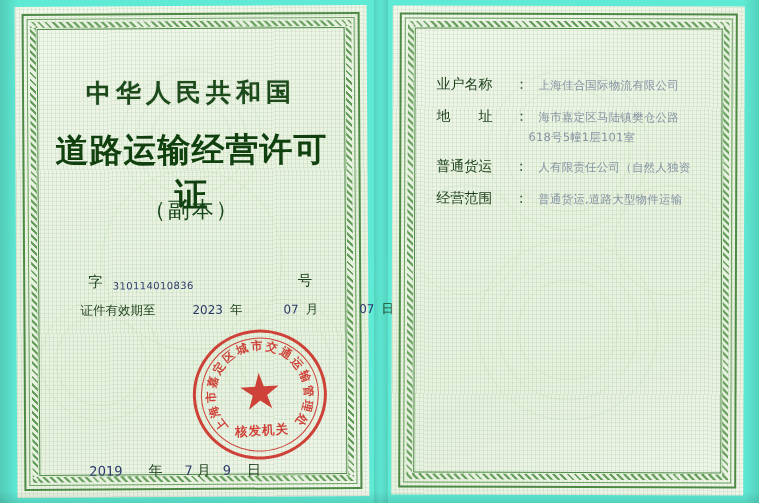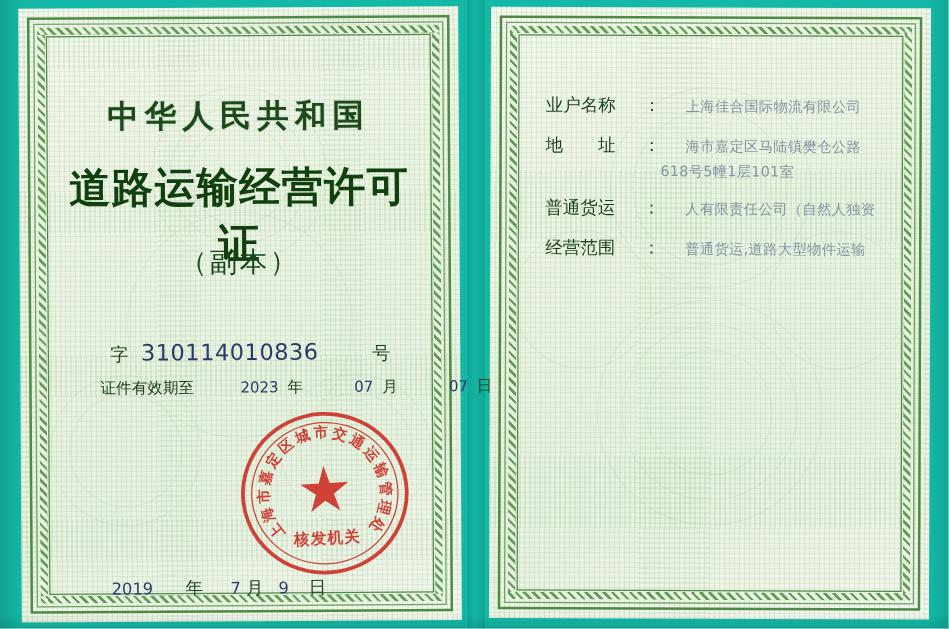--- a/index.html
+++ b/index.html
@@ -10,21 +10,21 @@
   body {
     width: 759px;
     height: 503px;
     font-family: "DejaVu Sans", "Liberation Sans", sans-serif;
     overflow: hidden;
   }
   .page {
     position: relative;
     width: 759px;
     height: 503px;
-    background: #14b8a6;
+    background: #5eead4;
   }
 
   
   .cert {
     position: absolute;
     background:
       repeating-linear-gradient(90deg, rgba(120,170,110,0.16) 0px, rgba(120,170,110,0.16) 1px, rgba(255,255,255,0) 1px, rgba(255,255,255,0) 4px),
       repeating-linear-gradient(0deg, rgba(120,170,110,0.13) 0px, rgba(120,170,110,0.13) 1px, rgba(255,255,255,0) 1px, rgba(255,255,255,0) 4px),
       linear-gradient(160deg, #f2f7ec 0%, #eaf3e2 40%, #e7f1df 70%, #f1f6ec 100%);
     box-sizing: border-box;
@@ -126,21 +126,21 @@
     align-items: flex-end;
     font-family: "DejaVu Serif", "Liberation Serif", serif;
     font-size: 14.5px;
     color: #1b3f1a;
     white-space: nowrap;
   }
   .lic-line .lbl { letter-spacing: 1px; }
   .lic-line .zi { margin: 0 10px 0 14px; }
   .lic-line .num {
     font-family: "DejaVu Sans", "Liberation Sans", sans-serif;
-    font-size: 18px;
+    font-size: 10px;
     color: #2b3a6b;
     letter-spacing: 0.4px;
     margin-right: 12px;
   }
   .lic-line .hao { margin-left: auto; padding-right: 8px; }
 
   .valid-line {
     position: absolute;
     left: 40px;
     top: 272px;
@@ -272,21 +272,21 @@
     display: flex;
     justify-content: space-between;
     letter-spacing: 0px;
   }
   .field .flabel .colon { margin-left: 2px; }
   .field .fvalue {
     font-family: "DejaVu Sans", "Liberation Sans", sans-serif;
     font-size: 11.5px;
     color: #6b7a93;
     opacity: 0.78;
-    margin-left: 20px;
+    margin-left: 10px;
     letter-spacing: 0.2px;
   }
   .field .fvalue.line2 {
     display: block;
     margin-left: 0;
   }
   #f-name  { top: 46px; }
   #f-addr  { top: 78px; }
   #f-addr2 { top: 100px; left: 112px; }
   #f-econ  { top: 128px; }

